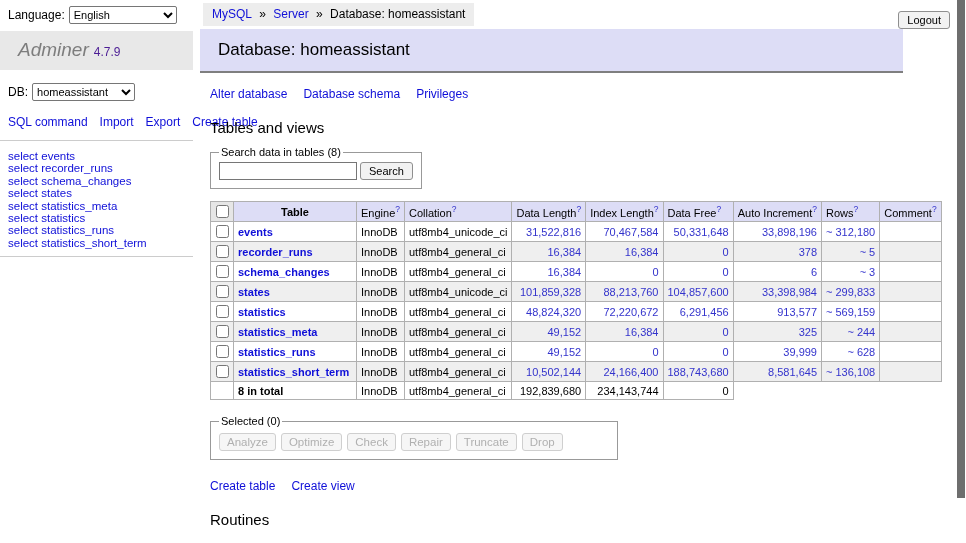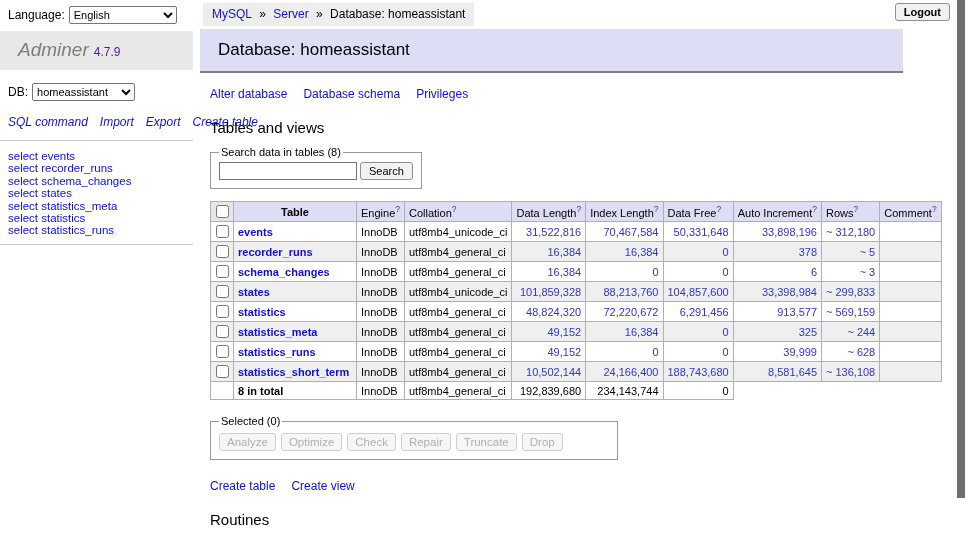--- a/index.html
+++ b/index.html
@@ -19,32 +19,32 @@
   .sidebar{position:absolute;left:0;top:0;width:193px;}
   .lang-row{padding:6px 0 7px 8px;white-space:nowrap;}
   .lang-row select{width:108px;height:18px;font-size:11px;margin-left:4px;}
   select{border:1px solid #767676;background:#fff;border-radius:2px;font-family:"Liberation Sans",sans-serif;}
   .h1bar{background:var(--bar);padding:8px 0 9px 18px;}
   .brand{font-style:italic;font-size:19px;color:#7d7d7d;}
   .version{font-size:12px;color:#4c1d95;margin-left:5px;}
   .db-row{padding:13px 0 0 8px;white-space:nowrap;}
   .db-row select{width:103px;height:18px;font-size:11px;margin-left:4px;}
   .action-links{padding:14px 8px 0 8px;width:160px;line-height:15px;}
-  .action-links a{margin-right:12px;white-space:nowrap;font-style:italic;}
+  .action-links a{margin-right:12px;white-space:nowrap;}
   .side-hr{border:none;border-top:1px solid #ccc;margin:10px 0 0 0;}
   .table-links{padding:9px 8px 0 8px;font-size:11.5px;}
   .table-links a{display:block;line-height:12.4px;white-space:nowrap;}
   .table-links + .side-hr{margin-top:7px;}
 
   
   .main{position:absolute;left:193px;top:0;width:762px;}
   .top-row{padding:3px 0 0 10px;height:25px;}
   .breadcrumb{display:inline-block;background:var(--bc-bg);padding:4px 9px 5px 9px;font-size:12px;}
   .breadcrumb .sep{color:#000;margin:0 4px;}
-  .logout-btn{position:absolute;top:3px;right:16px;font-weight:bold;}
+  .logout-btn{position:absolute;top:11px;right:16px;}
   button{
     font-family:"Liberation Sans",sans-serif;font-size:11px;
     background:#f2f2f2;border:1px solid #8f8f8f;border-radius:3px;
     padding:2px 8px;color:#000;
   }
   button:disabled{background:#f6f6f6;border-color:#cfcfcf;color:#b0b0b0;}
   .page-title{
     margin:4px 0 0 7px;width:703px;background:var(--hdr);
     border-bottom:2px solid #7f7f7f;padding:11px 0 11px 18px;
     font-size:17px;font-weight:normal;
@@ -106,20 +106,21 @@
   <div class="action-links"><a href="#">SQL command</a><a href="#">Import</a><a href="#">Export</a><a href="#">Create table</a></div>
   <hr class="side-hr">
   <div class="table-links">
       <a href="#">select events</a>
       <a href="#">select recorder_runs</a>
       <a href="#">select schema_changes</a>
       <a href="#">select states</a>
       <a href="#">select statistics_meta</a>
       <a href="#">select statistics</a>
       <a href="#">select statistics_runs</a>
+      <a href="#">select statistics_short_term</a>
     </div>
   <hr class="side-hr">
 </div>
 
 <div class="main">
   <div class="top-row">
     <span class="breadcrumb"><a href="#">MySQL</a><span class="sep"> » </span><a href="#">Server</a><span class="sep"> » </span><span>Database: homeassistant</span></span>
   </div>
   <h2 class="page-title">Database: homeassistant</h2>
 

